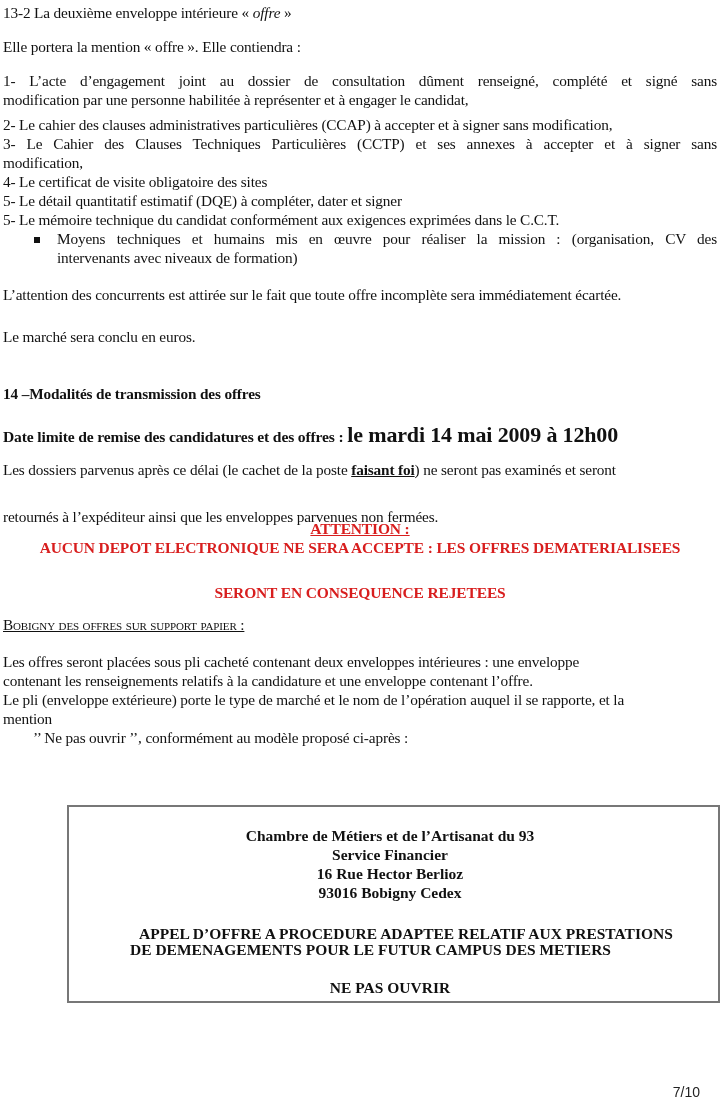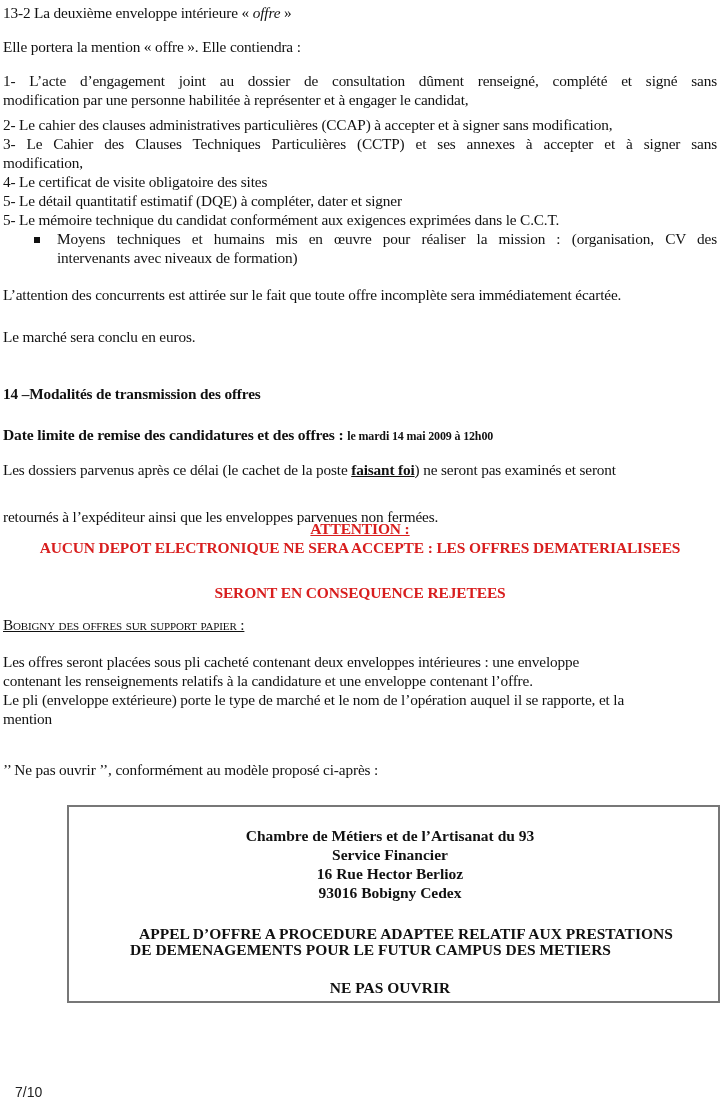--- a/index.html
+++ b/index.html
@@ -23,22 +23,22 @@
     .smallcaps { font-variant: small-caps; font-size: 15.3px; }
     .box {
       position: absolute; left: 67px; top: 805px; width: 649px; height: 194px;
       border: 2px solid #777777;
     }
     .boxline {
       position: absolute; left: 0; width: 720px; text-align: center;
       font-weight: bold; font-size: 15.5px; line-height: 19px; white-space: nowrap;
     }
     .pagenum {
-      position: absolute; top: 1084px; left: 0; width: 700px; text-align: left;
-      font-family: "Liberation Sans", sans-serif; font-size: 14px; color: #222; padding-left: 15px;
+      position: absolute; top: 1084px; left: 0; width: 700px; text-align: right;
+      font-family: "Liberation Sans", sans-serif; font-size: 14px; color: #222;
     }
   </style>
 </head>
 <body>
 
 <div class="ln" style="top:3px;"><span>13-2  La deuxième enveloppe intérieure « </span><span class="i">offre</span><span> »</span></div>
 
 <div class="ln" style="top:37px;">Elle portera la mention « offre ». Elle contiendra :</div>
 
 <div class="ln just" style="top:71px;">1- L’acte d’engagement joint au dossier de consultation dûment renseigné, complété et signé sans</div>
@@ -57,36 +57,36 @@
 
 <div class="bullet"></div>
 <div class="ln just" style="top:229px; left:57px; width:660px;">Moyens techniques et humains mis en œuvre pour réaliser la mission : (organisation, CV des</div>
 <div class="ln" style="top:248px; left:57px;">intervenants avec niveaux de formation)</div>
 
 <div class="ln" style="top:285px;">L’attention des concurrents est attirée sur le fait que toute offre incomplète sera immédiatement écartée.</div>
 <div class="ln" style="top:327px;">Le marché sera conclu en euros.</div>
 
 <div class="ln b" style="top:384px;">14 –Modalités de transmission des offres</div>
 
-<div class="ln b" style="top:425px; font-size:15.6px;"><span>Date limite de remise des candidatures et des offres : </span><span style="font-size:12px;">le mardi 14 mai 2009 à 12h00</span></div>
+<div class="ln b" style="top:425px; font-size:15.6px;"><span>Date limite de remise des candidatures et des offres : </span><span style="font-size:22px;">le mardi 14 mai 2009 à 12h00</span></div>
 
 <div class="ln" style="top:460px;text-align:right;"><span>Les dossiers parvenus après ce délai (le cachet de la poste </span><span class="b u">faisant foi</span><span>) ne seront pas examinés et seront</span></div>
 <div class="ln" style="top:479px;margin-top:28px;">retournés à l’expéditeur ainsi que les enveloppes parvenues non fermées.</div>
 
 <div class="ln center red u" style="top:519px;">ATTENTION :</div>
 <div class="ln center red" style="top:538px;">AUCUN DEPOT ELECTRONIQUE NE SERA ACCEPTE : LES OFFRES DEMATERIALISEES</div>
 <div class="ln center red" style="top:583px;">SERONT EN CONSEQUENCE REJETEES</div>
 
 <div class="ln u smallcaps" style="top:615px;">Bobigny des offres sur support papier :</div>
 
 <div class="ln" style="top:652px;">Les offres seront placées sous pli cacheté contenant deux enveloppes intérieures : une enveloppe</div>
 <div class="ln" style="top:671px;">contenant les renseignements relatifs à la candidature et une enveloppe contenant l’offre.</div>
 <div class="ln" style="top:690px;">Le pli (enveloppe extérieure) porte le type de marché et le nom de l’opération auquel il se rapporte, et la</div>
 <div class="ln" style="top:709px;">mention</div>
-<div class="ln" style="top:760px;">’’ Ne pas ouvrir ’’, conformément au modèle proposé ci-après :</div>
+<div class="ln" style="top:728px;margin-left:30px;">’’ Ne pas ouvrir ’’, conformément au modèle proposé ci-après :</div>
 
 <div class="box"></div>
 <div class="boxline" style="top:826px; left:30px;">Chambre de Métiers et de l’Artisanat du 93</div>
 <div class="boxline" style="top:845px; left:30px;">Service Financier</div>
 <div class="boxline" style="top:864px; left:30px;">16 Rue Hector Berlioz</div>
 <div class="boxline" style="top:883px; left:30px;">93016 Bobigny Cedex</div>
 <div class="boxline" style="top:924px; left:118px; width:auto; text-align:left;margin-left:21px;">APPEL D’OFFRE A PROCEDURE ADAPTEE  RELATIF AUX PRESTATIONS</div>
 <div class="boxline" style="top:940px; left:130px; width:auto; text-align:left;">DE DEMENAGEMENTS POUR LE FUTUR CAMPUS DES METIERS</div>
 <div class="boxline" style="top:978px; left:30px;">NE PAS OUVRIR</div>
 

